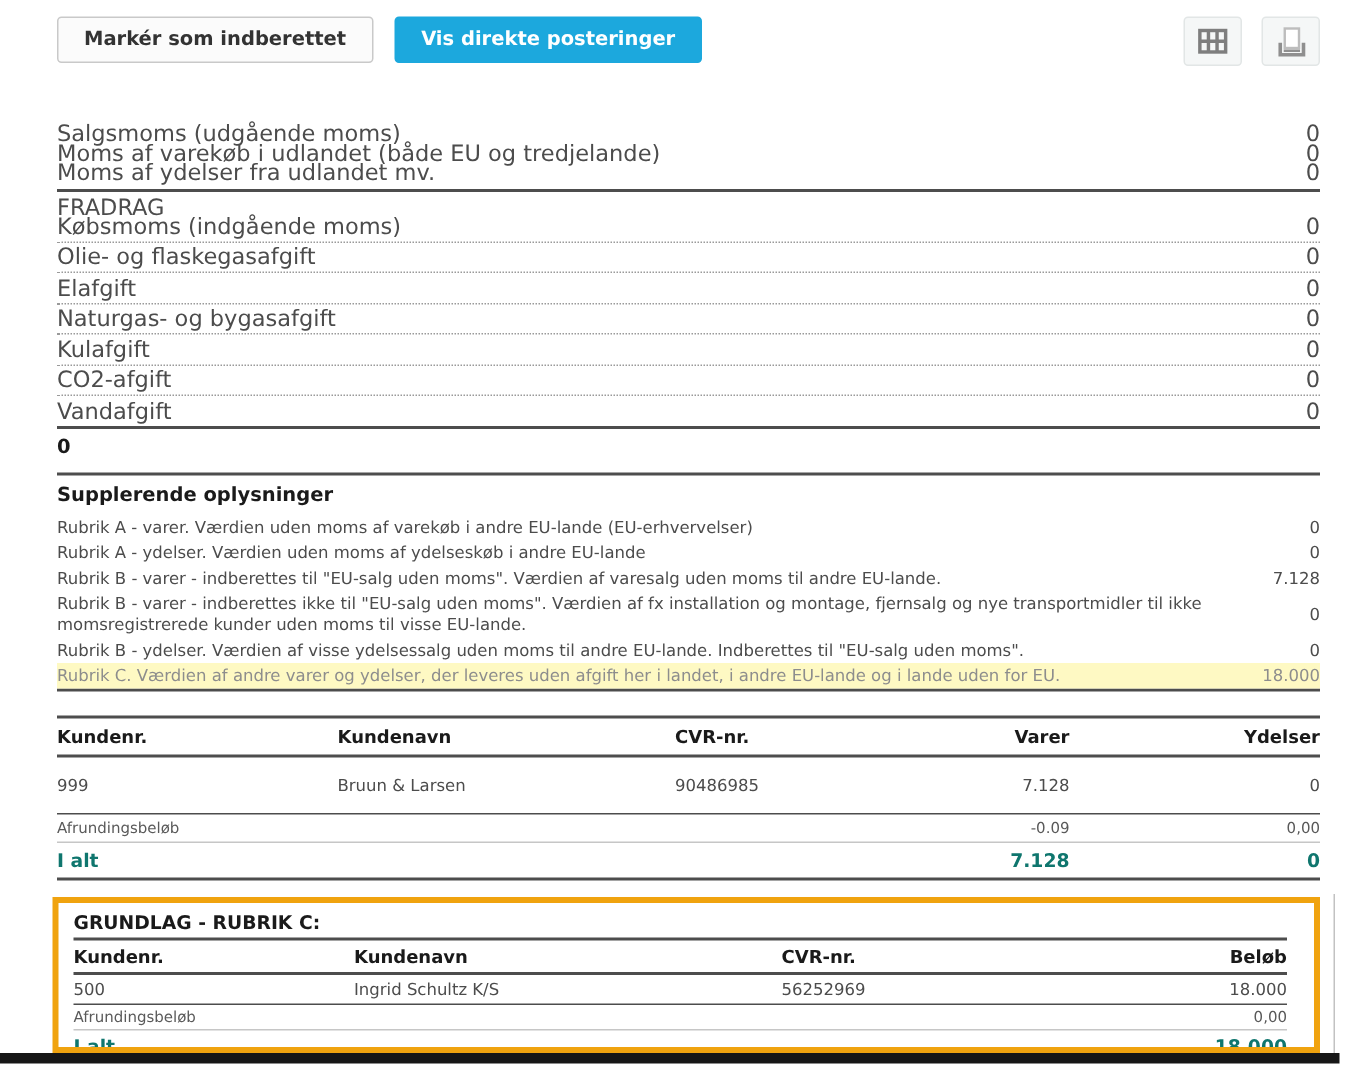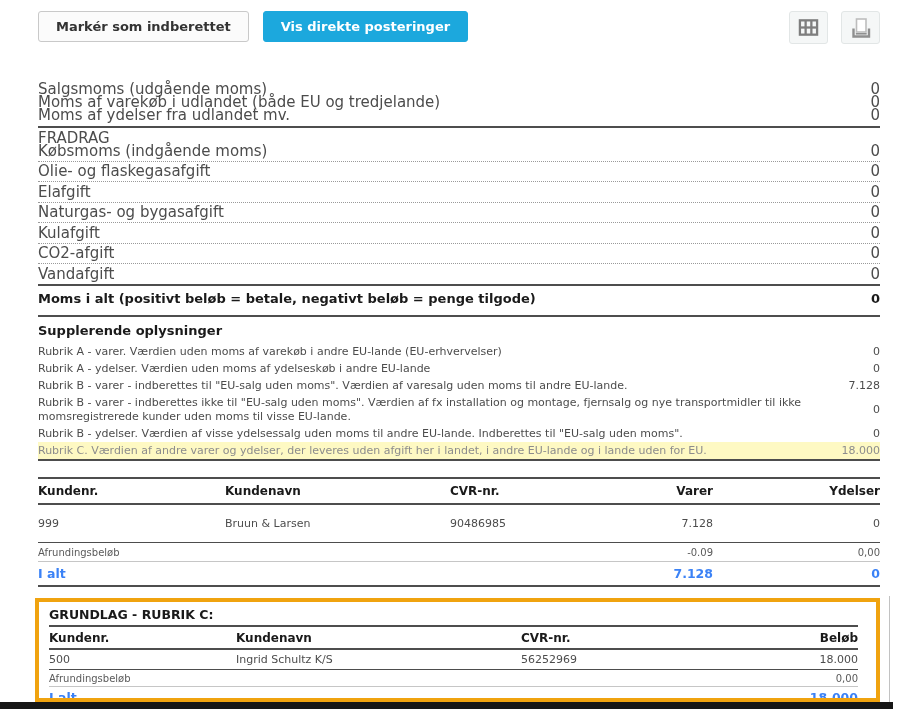--- a/index.html
+++ b/index.html
@@ -71,21 +71,21 @@
   .cols-c { grid-template-columns: 187px 285px 150px 1fr; }
   .num { text-align: right; }
 
   .thead {
     border-top: 2px solid #4d4d4d; border-bottom: 2px solid #4d4d4d;
     font-size: 12px; font-weight: bold; color: #1a1a1a; padding: 5px 0;
   }
   .trow { font-size: 11px; padding: 12px 0; }
   .trow.data     { border-bottom: 1.5px solid #4d4d4d; }
   .trow.rounding { font-size: 10px; color: #5a5a5a; border-bottom: 1px solid #c6c6c6; padding: 3.5px 0; }
-  .trow.totalrow { font-size: 12.5px; font-weight: bold; color: #3b82f6; padding: 4px 0; }
+  .trow.totalrow { font-size: 12.5px; font-weight: bold; color: #0f766e; padding: 4px 0; }
   .grund-b .trow.totalrow { border-bottom: 2px solid #4d4d4d; }
 
   
   .cbox {
     position: absolute; top: 598px; left: 35px; width: 845px; height: 104px;
     border: 4px solid #f0a30f; background: #ffffff;
     padding: 5px 18px 0 10px; overflow: hidden;
   }
   .cbox .section-title { margin-bottom: 3px; }
   .cbox .thead { padding: 3.5px 0; }
@@ -180,21 +180,20 @@
     </div>
     <div class="sep-dot"></div>
     <div class="vrow">
       <span class="lbl">Vandafgift</span>
       <span class="val num">0</span>
     </div>
 
     <div class="sep-solid"></div>
 
     <div class="vrow total">
-      <span class="lbl">Moms i alt (positivt beløb = betale, negativt beløb = penge tilgode)</span>
       <span class="val num">0</span>
     </div>
   </div>
 
   <div class="supp">
     <h2>Supplerende oplysninger</h2>
 
     <div class="srow">
       <span class="lbl">Rubrik A - varer. Værdien uden moms af varekøb i andre EU-lande (EU-erhvervelser)</span>
       <span class="val num">0</span>

